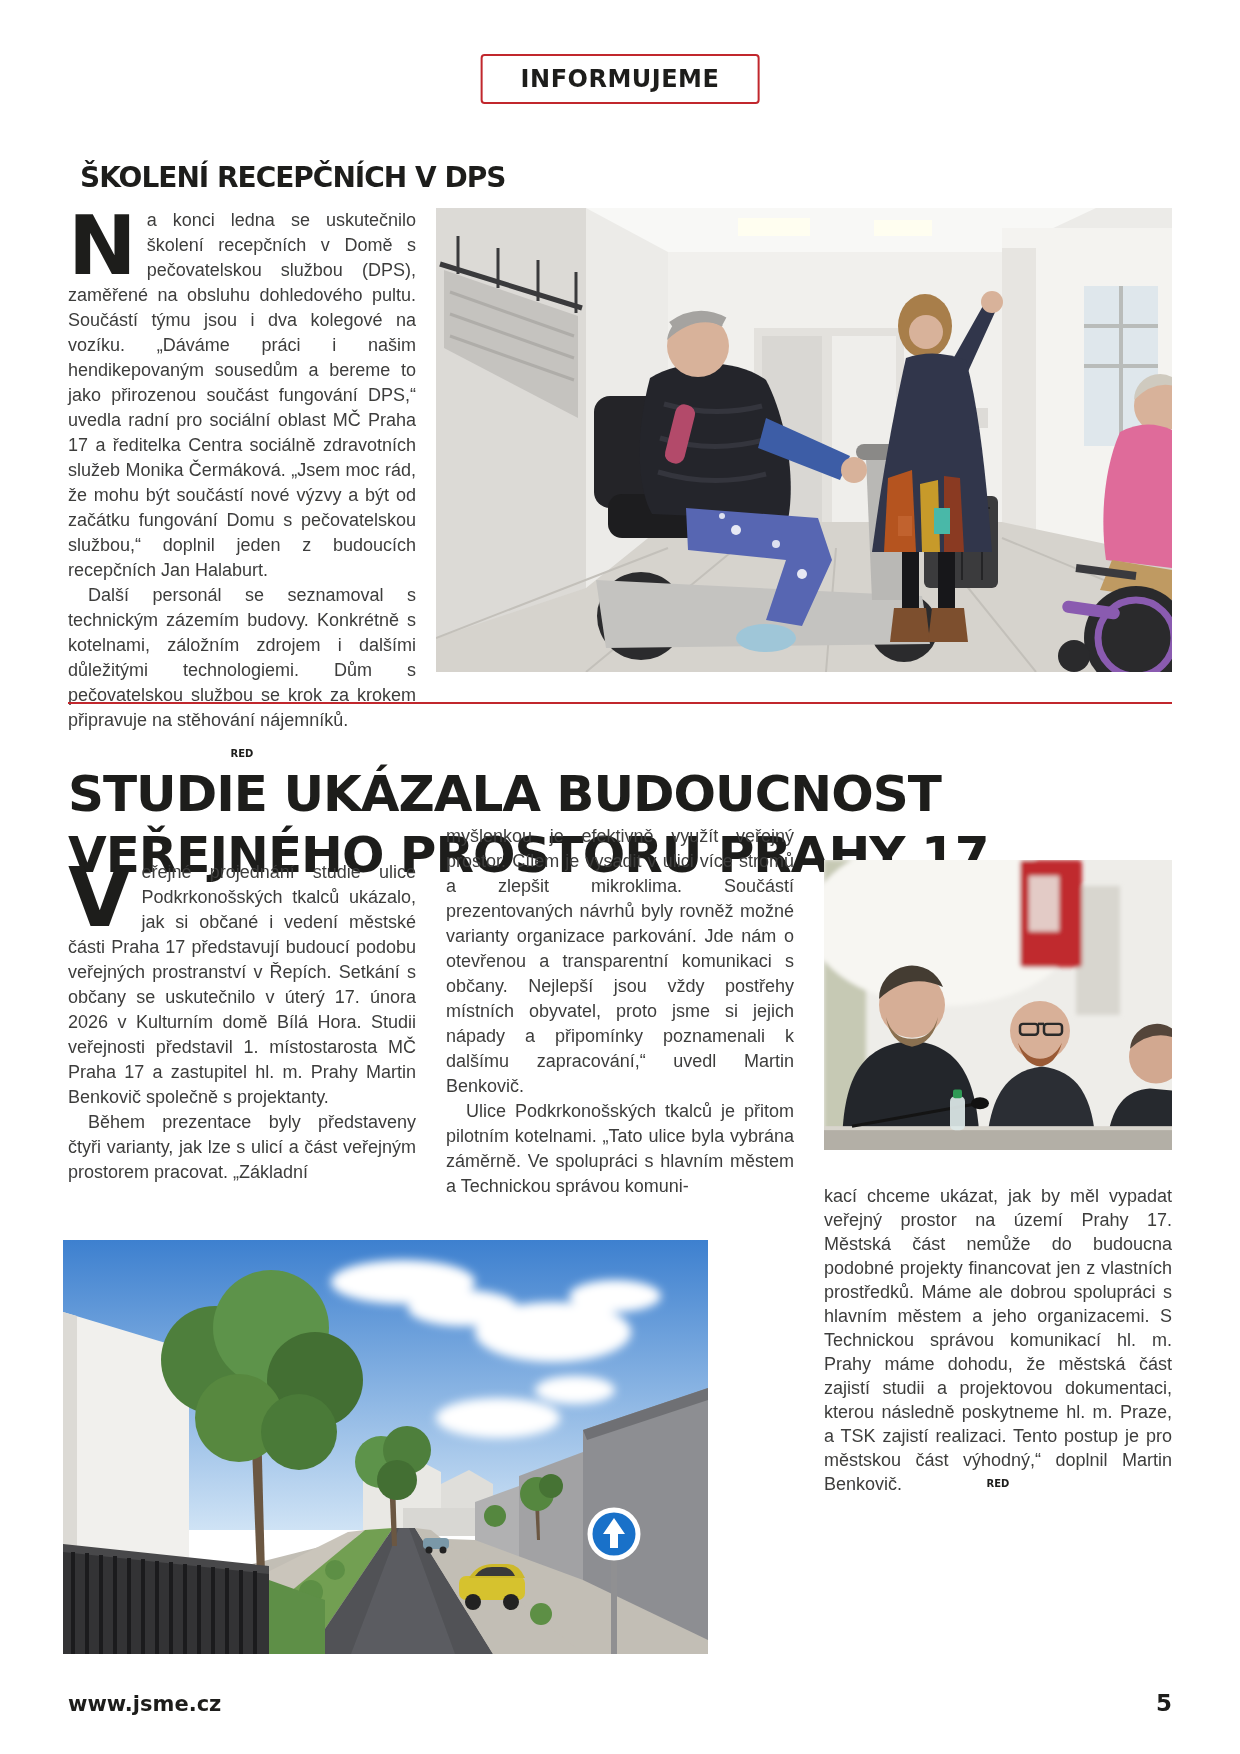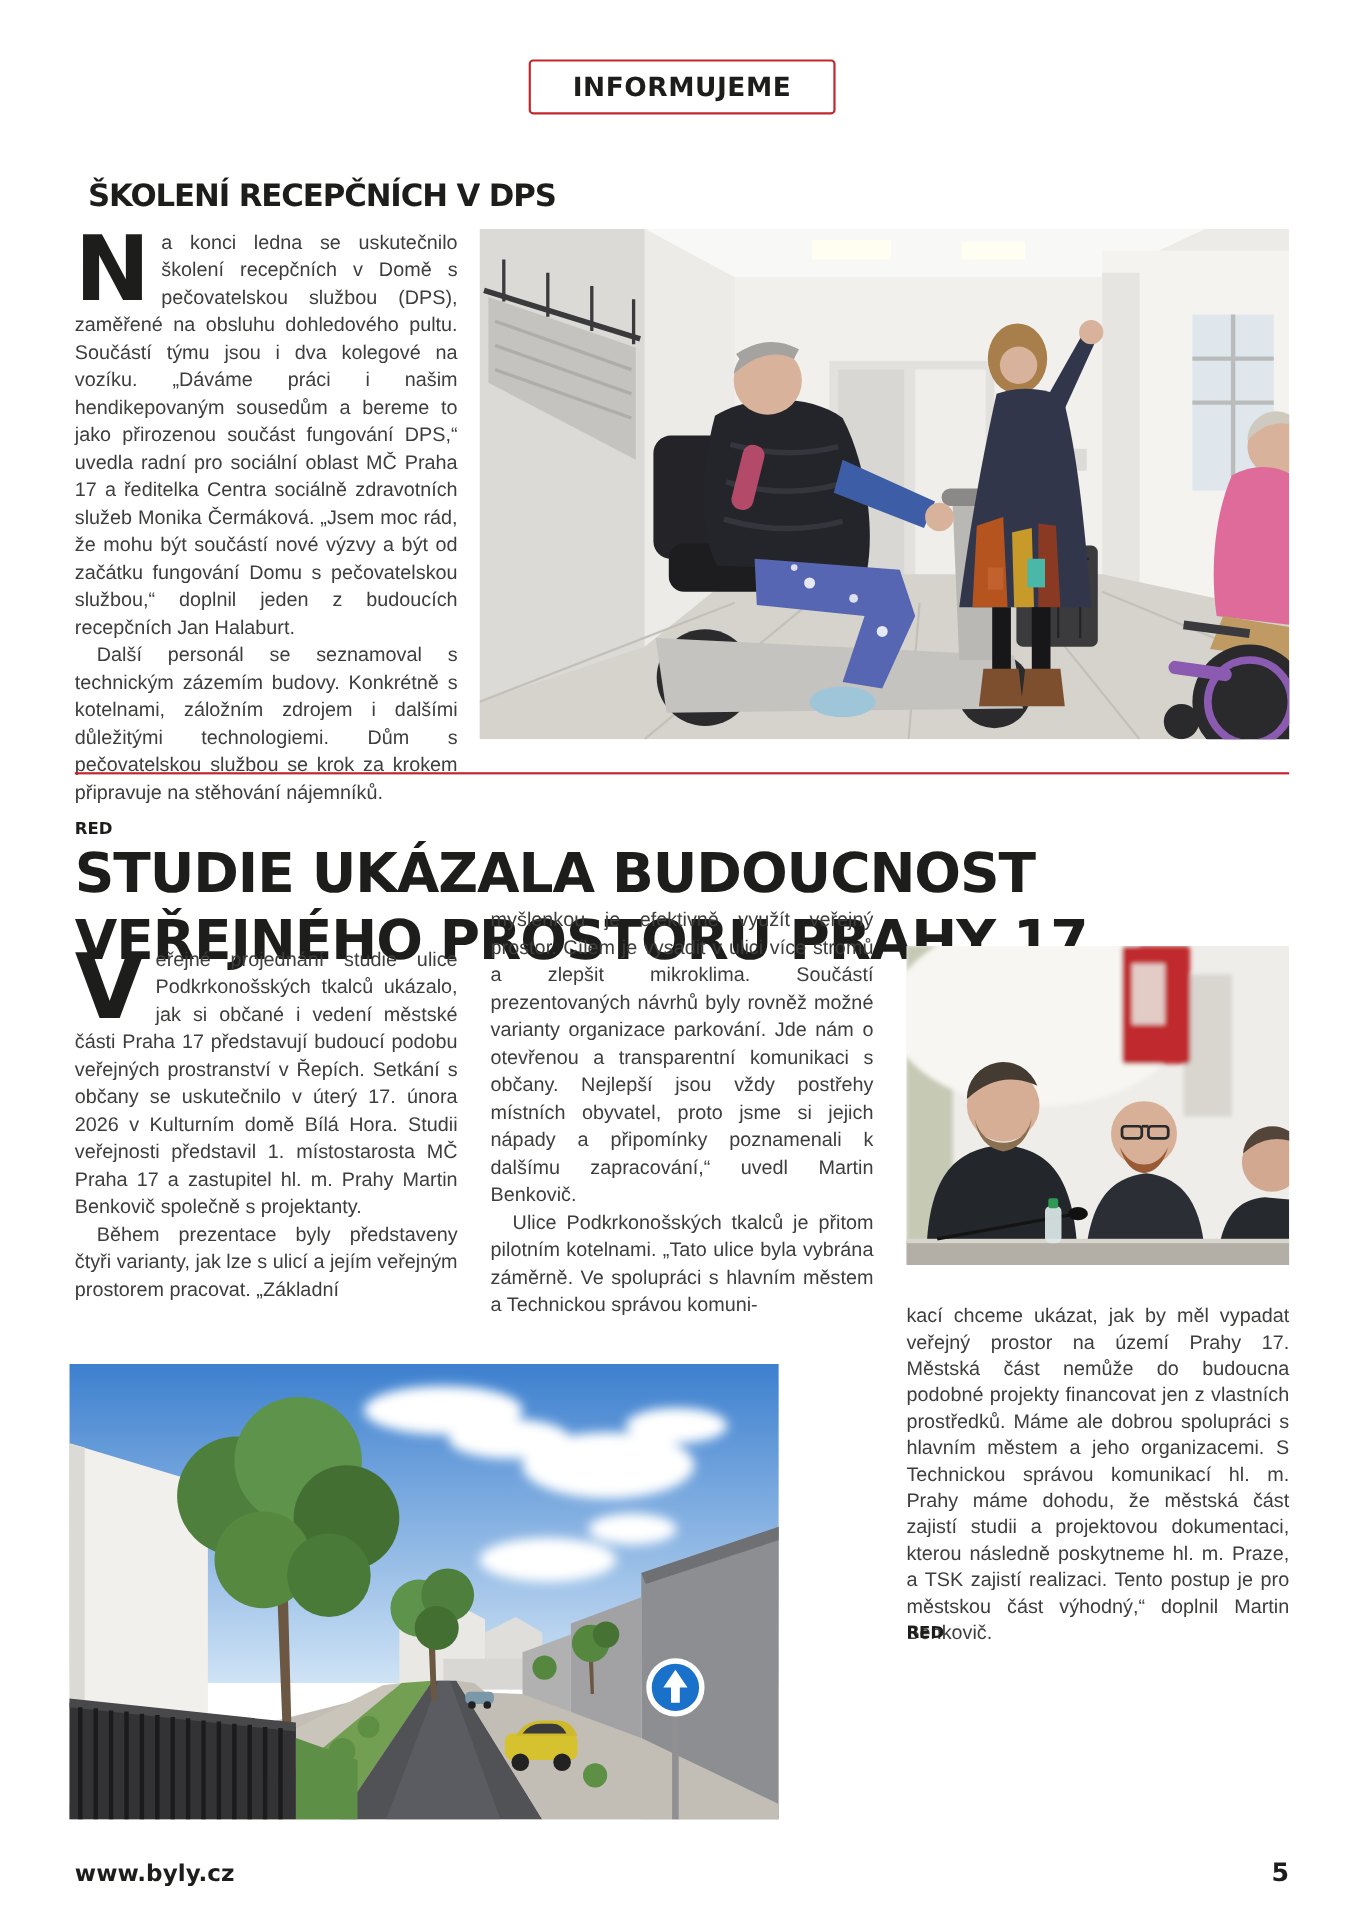--- a/index.html
+++ b/index.html
@@ -15,22 +15,22 @@
             color:#1d1d1b;letter-spacing:-1px;}
   .h1a{top:144px;font-size:28px;line-height:1.1;width:1104px;margin-left:12px;}
   .h2a{top:722px;font-size:50px;line-height:1.22;width:990px;}
   
   .bodycol{position:absolute;font-size:18px;line-height:25px;color:#3d3d3c;text-align:justify;}
   .bodycol p{margin:0;}
   .indent{text-indent:20px;}
   .tight{line-height:24px;}
   .dropcap{float:left;font-family:"DejaVu Sans",sans-serif;font-weight:bold;font-size:82px;
            line-height:68px;margin:4px 10px 0 0;color:#1d1d1b;}
-  .sig{font-family:"DejaVu Sans",sans-serif;font-weight:bold;font-size:15px;color:#1d1d1b;
-       text-align:left;margin-top:8px;}
+  .sig{font-family:"DejaVu Sans",sans-serif;font-weight:bold;font-size:10px;color:#1d1d1b;
+       text-align:center;margin-top:8px;}
   .sig-overlap{margin-top:-24px;}
   
   .a1-body{top:208px;left:68px;width:348px;}
   .a1-photo{position:absolute;top:208px;left:436px;width:736px;height:464px;}
   .divider{position:absolute;top:702px;left:68px;width:1104px;height:2px;background:#c1272d;}
   .a2-col1{top:860px;left:68px;width:348px;}
   .a2-col2{top:824px;left:446px;width:348px;}
   .a2-photo{position:absolute;top:860px;left:824px;width:348px;height:290px;}
   .a2-col3{top:1184px;left:824px;width:348px;}
   .photo3{position:absolute;top:1240px;left:63px;width:645px;height:414px;}
@@ -144,21 +144,21 @@
       </g>
     </svg>
   </div>
 
   <div class="divider"></div>
 
   <h2 class="headline h2a">STUDIE UKÁZALA BUDOUCNOST VEŘEJNÉHO PROSTORU PRAHY 17</h2>
 
   <div class="bodycol a2-col1">
     <p><span class="dropcap">V</span><span>eřejné projednání studie ulice Podkrkonošských tkalců ukázalo, jak si občané i vedení městské části Praha 17 představují budoucí podobu veřejných prostranství v Řepích. Setkání s občany se uskutečnilo v úterý 17. února 2026 v Kulturním domě Bílá Hora. Studii veřejnosti představil 1. místostarosta MČ Praha 17 a zastupitel hl. m. Prahy Martin Benkovič společně s projektanty.</span></p>
-    <p class="indent">Během prezentace byly představeny čtyři varianty, jak lze s ulicí a jejím veřejným prostorem pracovat. „Základní</p>
+    <p class="indent">Během prezentace byly představeny čtyři varianty, jak lze s ulicí a část veřejným prostorem pracovat. „Základní</p>
   </div>
 
   <div class="bodycol a2-col2">
     <p>myšlenkou je efektivně využít veřejný prostor. Cílem je vysadit v ulici více stromů a zlepšit mikroklima. Součástí prezentovaných návrhů byly rovněž možné varianty organizace parkování. Jde nám o otevřenou a transparentní komunikaci s občany. Nejlepší jsou vždy postřehy místních obyvatel, proto jsme si jejich nápady a připomínky poznamenali k dalšímu zapracování,“ uvedl Martin Benkovič.</p>
     <p class="indent">Ulice Podkrkonošských tkalců je přitom pilotním kotelnami. „Tato ulice byla vybrána záměrně. Ve spolupráci s hlavním městem a Technickou správou komuni-</p>
   </div>
 
   <div class="a2-photo">
     <svg class="photo-frame" viewBox="0 0 348 292" preserveAspectRatio="none">
       <defs>
@@ -307,17 +307,17 @@
       <g>
         <polygon points="0,308 206,330 206,414 0,414" fill="#333335"></polygon>
         <polygon points="0,304 206,326 206,334 0,312" fill="#48484a"></polygon>
         <path d="M10,312 V414 M24,313 V414 M38,315 V414 M52,316 V414 M66,318 V414 M80,319 V414 M94,321 V414 M108,322 V414 M122,324 V414 M136,325 V414 M150,327 V414 M164,328 V414 M178,330 V414 M192,331 V414" stroke="#1b1b1d" stroke-width="4"></path>
       </g>
       <polygon points="206,340 262,360 262,414 206,414" fill="#5e8f47"></polygon>
     </svg>
   </div>
 
   <div class="footer">
-    <span class="site">www.byly.cz</span>
+    <span class="site">www.jsme.cz</span>
     <span class="pagenum">5</span>
   </div>
 
 </div>
 
 </body></html>

